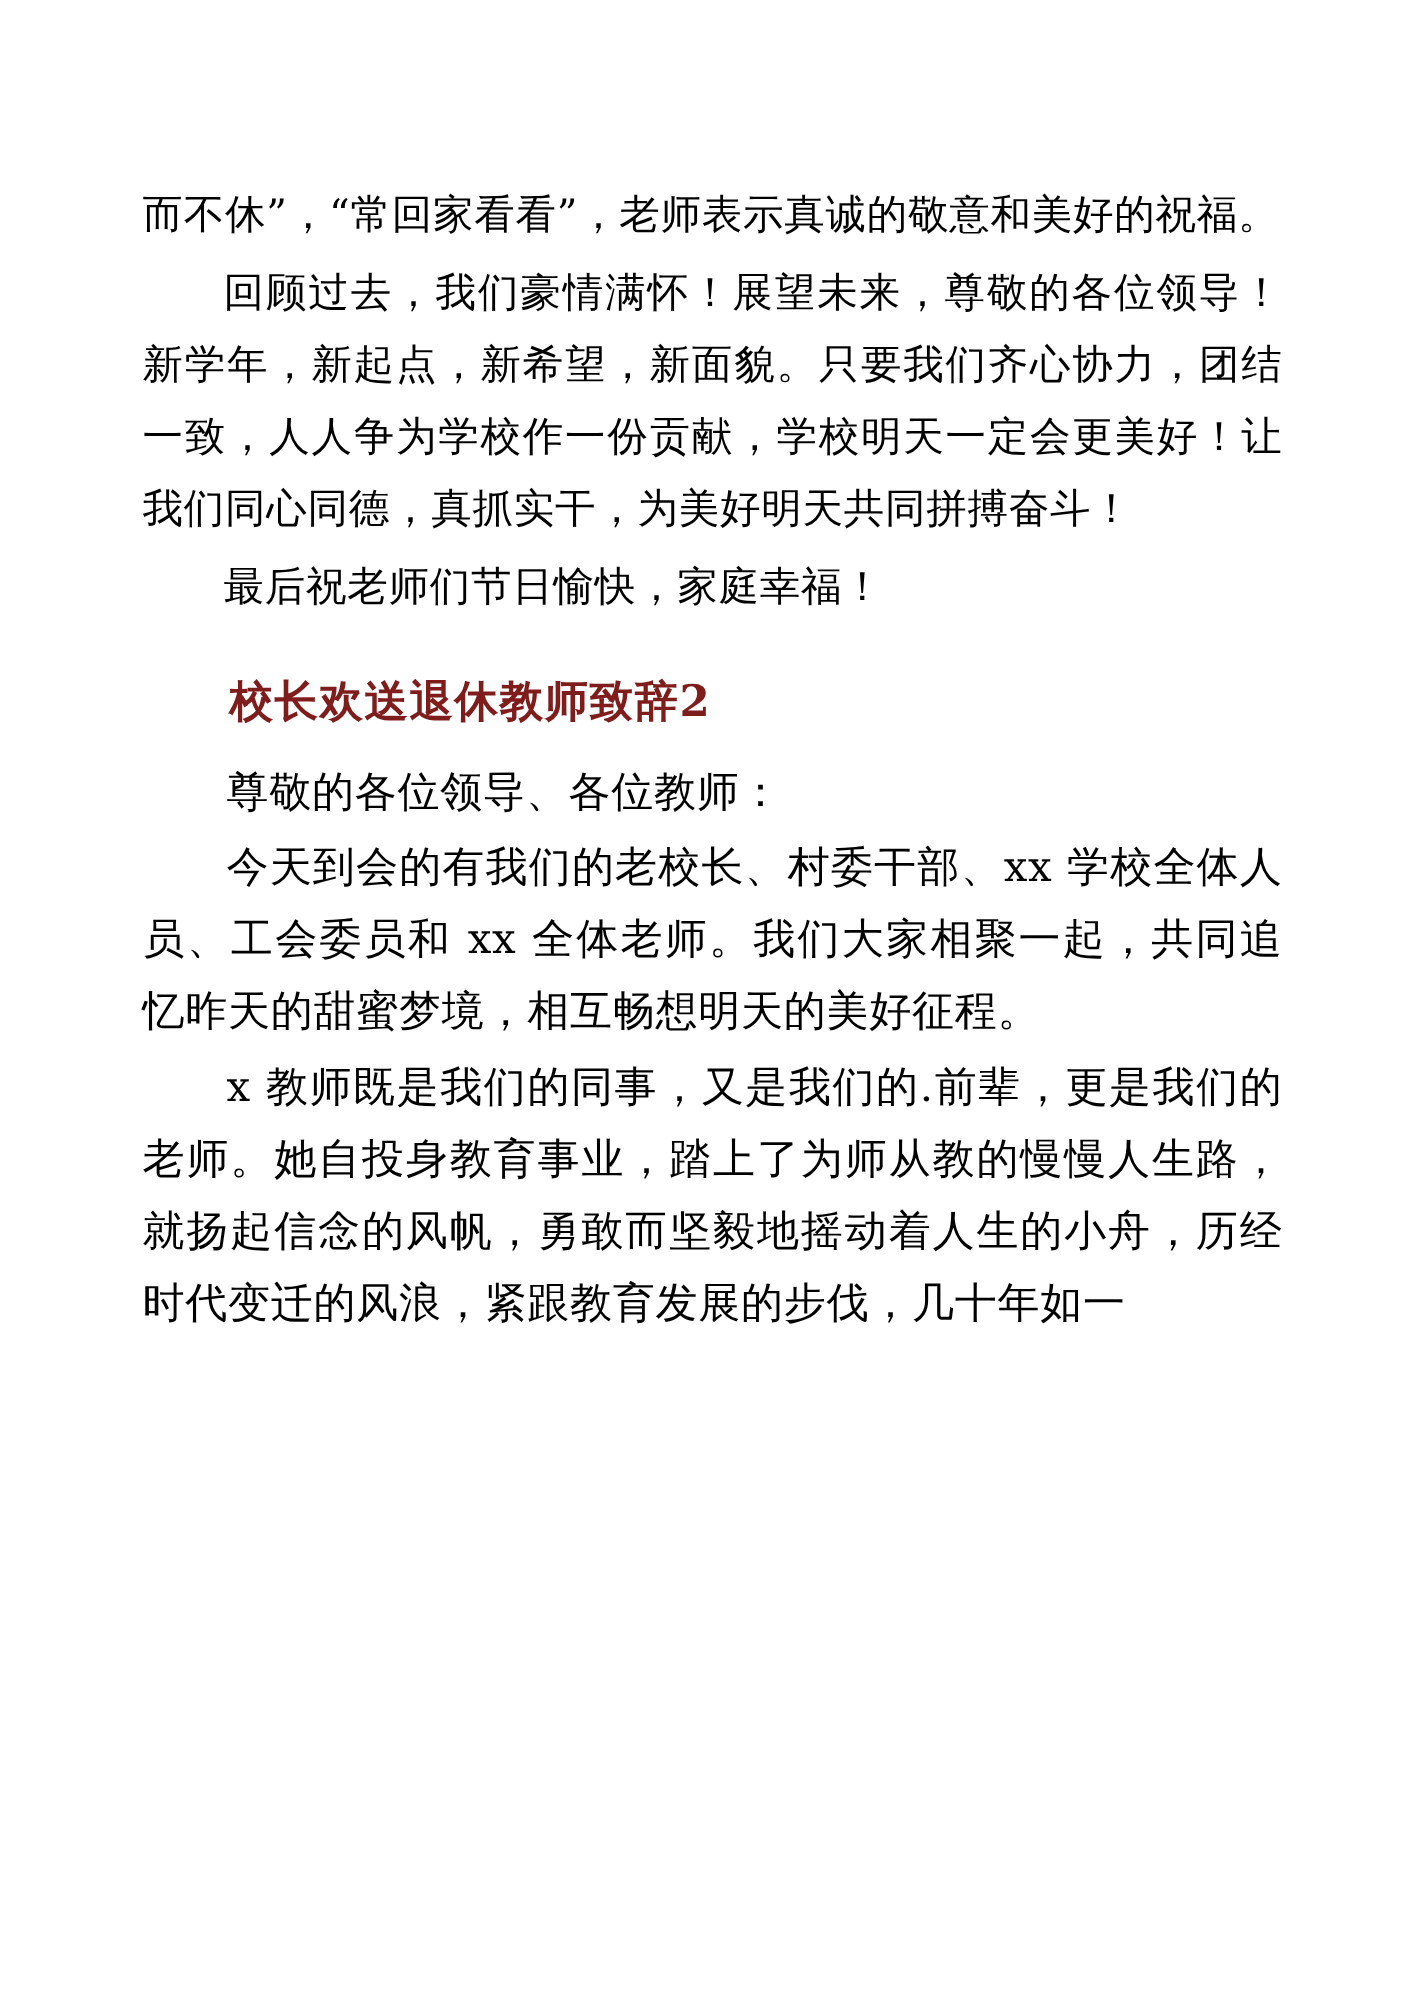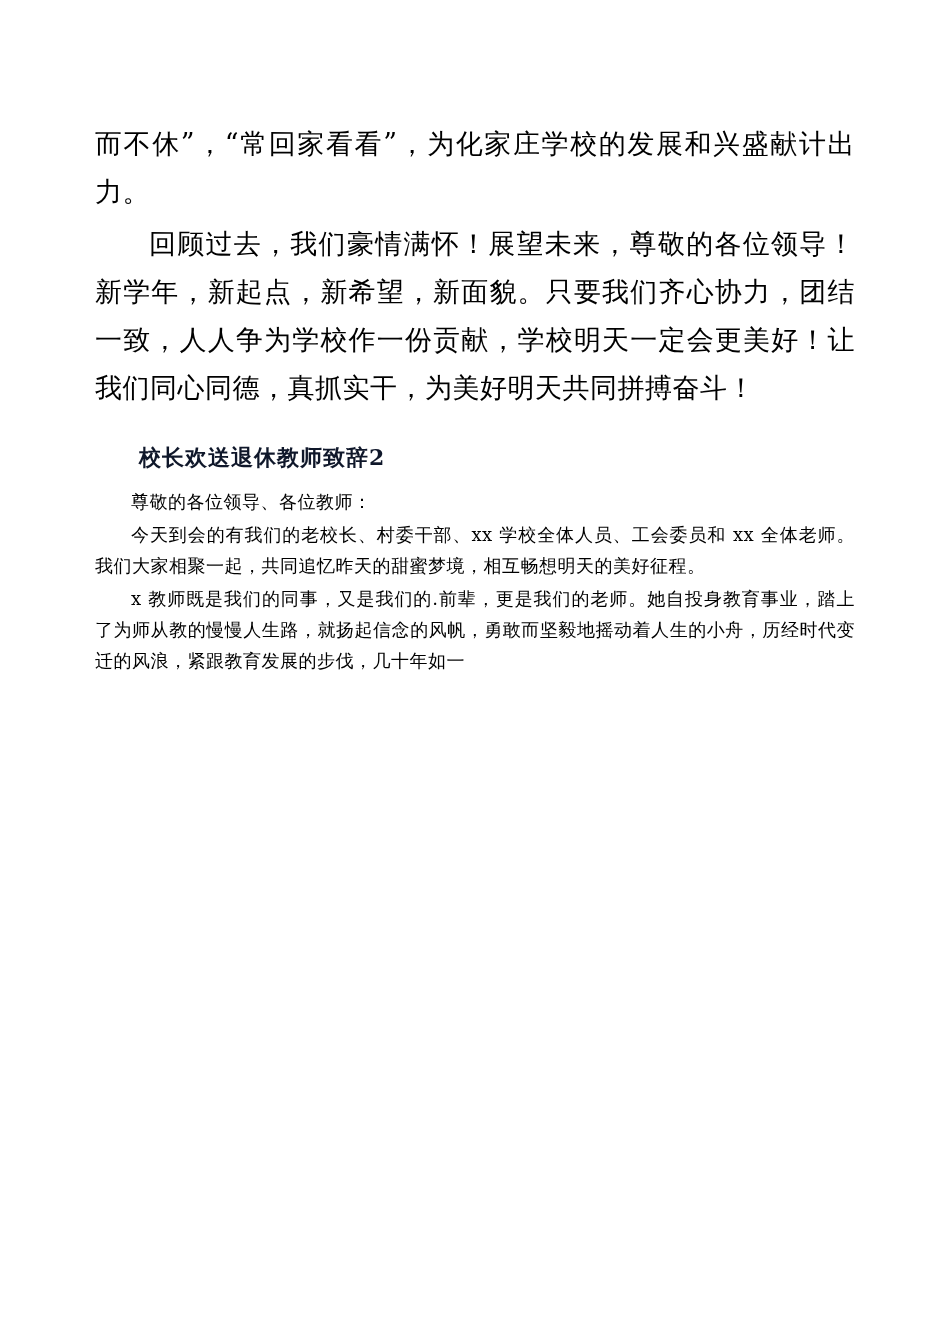--- a/index.html
+++ b/index.html
@@ -30,42 +30,43 @@
   .para {
     margin: 0 0 4px 0;
     text-indent: 2em;
   }
   .para.no-indent {
     text-indent: 0;
   }
   .section-title {
     margin: 26px 0 10px 0;
     text-indent: 2em;
-    color: #0f172a;
+    color: #7f1d1d;
     font-weight: bold;
-    font-size: 22px;
+    font-size: 29px;
     letter-spacing: 1px;
   }
   .sub-para {
     margin: 0 0 2px 0;
     text-indent: 2em;
-    font-size: 18px;
+    font-size: 28px;
     line-height: 1.72;
   }
 </style>
 </head>
 <body>
 
 <div class="page">
   <div class="doc-body">
 
-    <p class="para no-indent">而不休”，“常回家看看”，为化家庄学校的发展和兴盛献计出力。</p>
+    <p class="para no-indent">而不休”，“常回家看看”，老师表示真诚的敬意和美好的祝福。</p>
 
     <p class="para">回顾过去，我们豪情满怀！展望未来，尊敬的各位领导！新学年，新起点，新希望，新面貌。只要我们齐心协力，团结一致，人人争为学校作一份贡献，学校明天一定会更美好！让我们同心同德，真抓实干，为美好明天共同拼搏奋斗！</p>
 
+    <p class="para">最后祝老师们节日愉快，家庭幸福！</p>
 
     <h2 class="section-title">校长欢送退休教师致辞2</h2>
 
     <p class="sub-para">尊敬的各位领导、各位教师：</p>
 
 
 
     <p class="sub-para">今天到会的有我们的老校长、村委干部、xx 学校全体人员、工会委员和 xx 全体老师。我们大家相聚一起，共同追忆昨天的甜蜜梦境，相互畅想明天的美好征程。</p>
 
     <p class="sub-para">x 教师既是我们的同事，又是我们的.前辈，更是我们的老师。她自投身教育事业，踏上了为师从教的慢慢人生路，就扬起信念的风帆，勇敢而坚毅地摇动着人生的小舟，历经时代变迁的风浪，紧跟教育发展的步伐，几十年如一</p>

